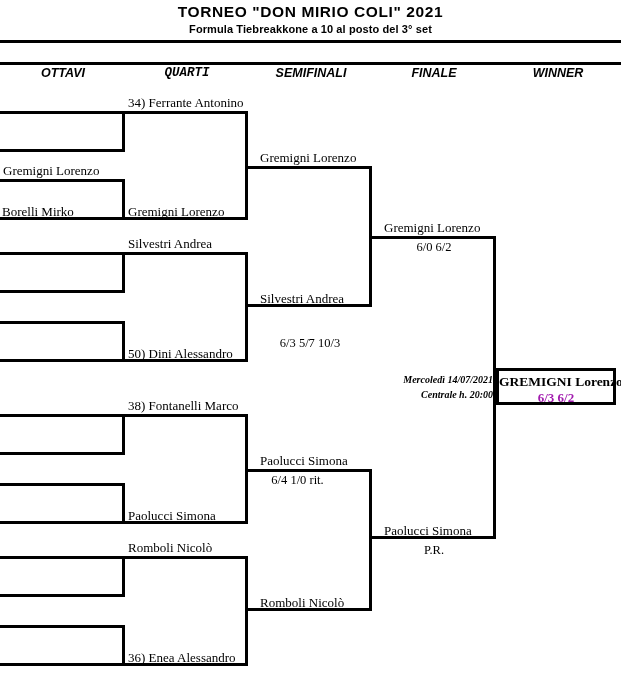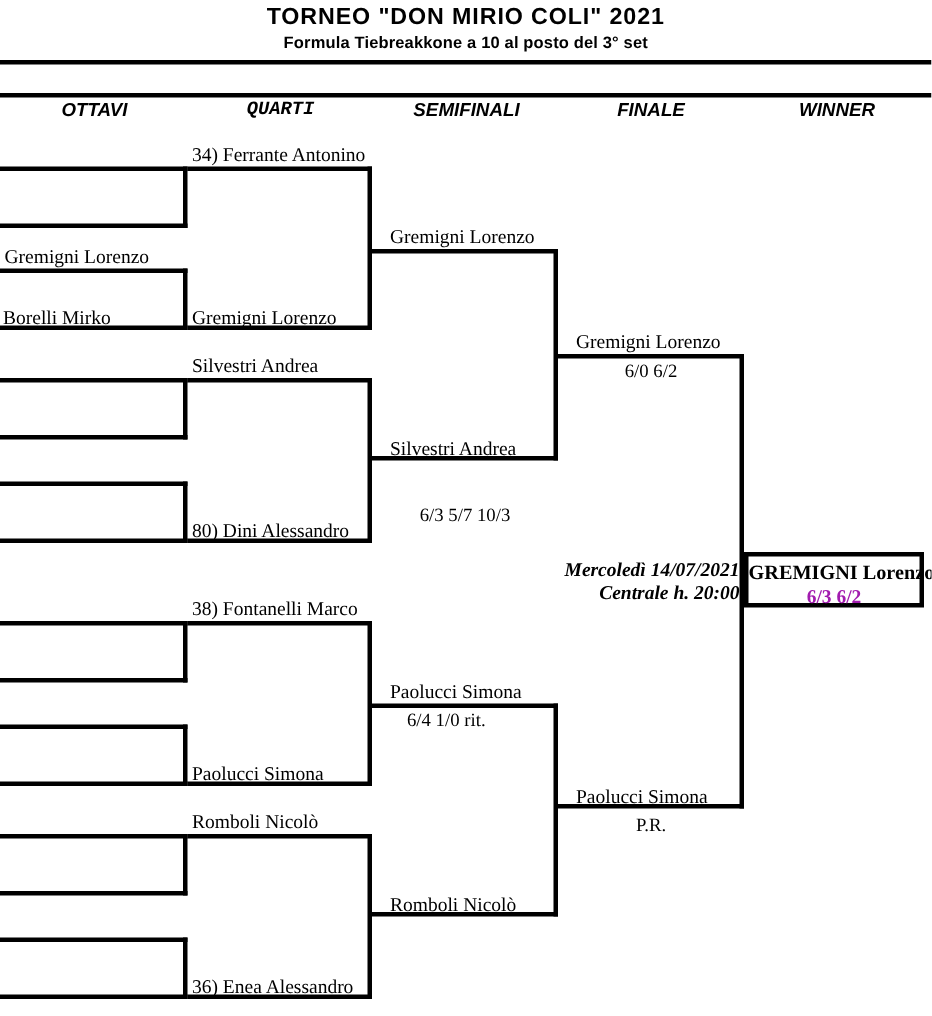--- a/index.html
+++ b/index.html
@@ -39,21 +39,21 @@
   
   .lbl{position:absolute;white-space:nowrap;color:#000;
        font-family:"Liberation Serif","DejaVu Serif",serif;
        font-size:13px;line-height:14px;}
   .lbl.score{font-size:12.5px;}
   .lbl.ctr{text-align:center;}
 
   
   .note{position:absolute;white-space:nowrap;color:#000;text-align:right;
         font-family:"Liberation Serif","DejaVu Serif",serif;
-        font-weight:bold;font-style:italic;font-size:13px;line-height:15px;}
+        font-weight:bold;font-style:italic;font-size:10px;line-height:15px;}
 
   
   #winner-box{position:absolute;border:3px solid #000;background:#fff;
               box-sizing:border-box;}
   #winner-name{position:absolute;left:0;width:100%;text-align:center;
                font-family:"Liberation Serif","DejaVu Serif",serif;
                font-weight:bold;font-size:13.5px;white-space:nowrap;color:#000;}
   #winner-score{position:absolute;left:0;width:100%;text-align:center;
                 font-family:"Liberation Serif","DejaVu Serif",serif;
                 font-weight:bold;font-size:13px;white-space:nowrap;color:#a21caf;}
@@ -134,21 +134,21 @@
       <div class="spine"></div>
     </div>
     <div class="clamp" style="left: 125px; top: 472px; width: 123px; height: 110px;">
       <div class="arm top" style="width:100%"></div>
       <div class="arm bot" style="width:100%"></div>
       <div class="spine"></div>
     </div>
     <div class="lbl" style="left: 128px; top: 12px;">34) Ferrante Antonino</div>
     <div class="lbl" style="left: 128px; top: 121px;">Gremigni Lorenzo</div>
     <div class="lbl" style="left: 128px; top: 153px;">Silvestri Andrea</div>
-    <div class="lbl" style="left: 128px; top: 263px;">80) Dini Alessandro</div>
+    <div class="lbl" style="left: 128px; top: 263px;">50) Dini Alessandro</div>
     <div class="lbl" style="left: 128px; top: 315px;">38) Fontanelli Marco</div>
     <div class="lbl" style="left: 128px; top: 425px;">Paolucci Simona</div>
     <div class="lbl" style="left: 128px; top: 457px;">Romboli Nicolò</div>
     <div class="lbl" style="left: 128px; top: 567px;">36) Enea Alessandro</div>
     <div class="clamp" style="left: 248px; top: 82px; width: 124px; height: 141px;">
       <div class="arm top" style="width:100%"></div>
       <div class="arm bot" style="width:100%"></div>
       <div class="spine"></div>
     </div>
     <div class="clamp" style="left: 248px; top: 385px; width: 124px; height: 142px;">

